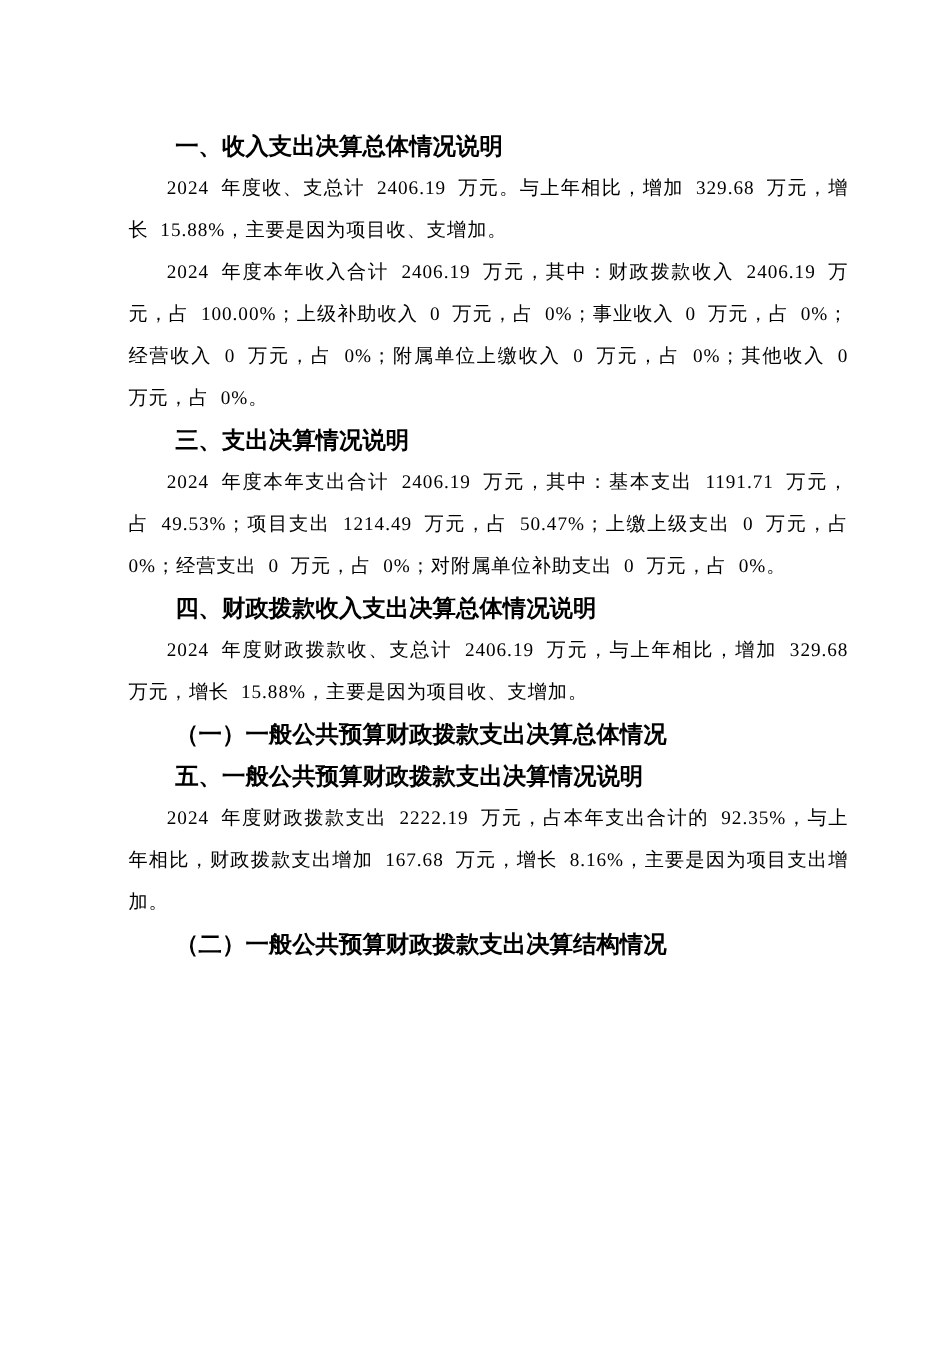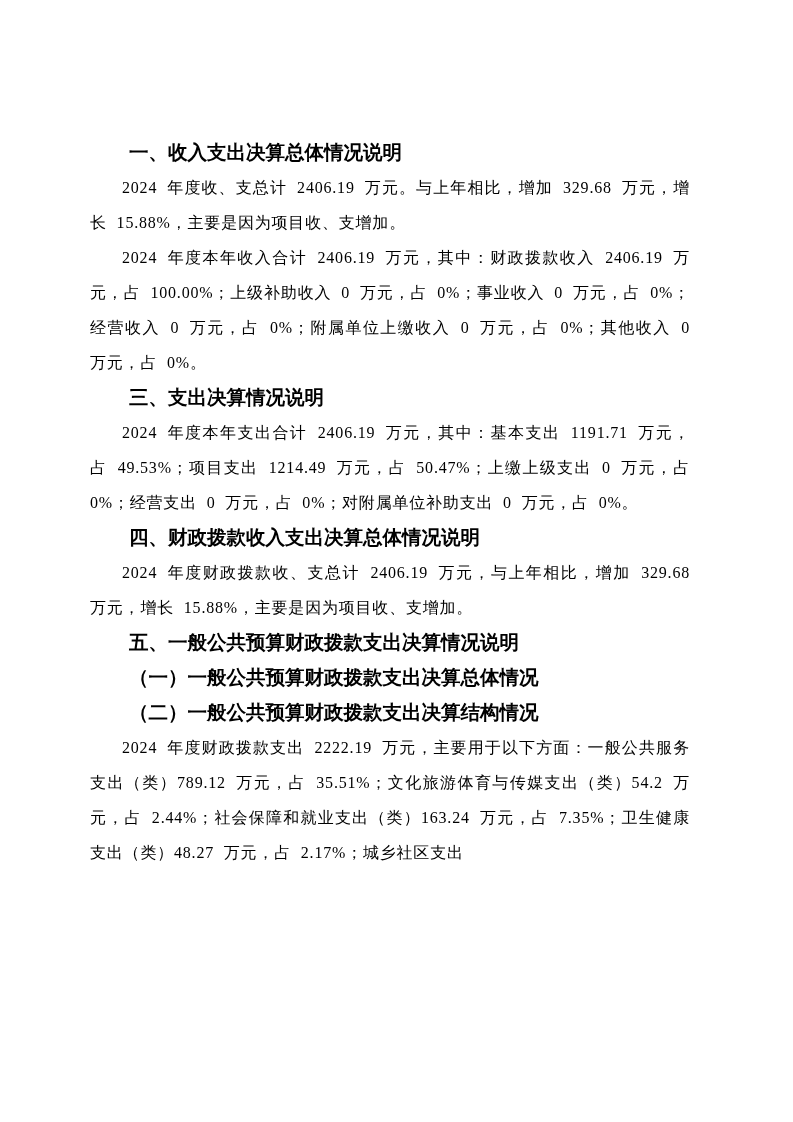--- a/index.html
+++ b/index.html
@@ -10,25 +10,24 @@
   }
   .page {
     position: relative;
     width: 793px;
     height: 1122px;
     background: #ffffff;
     overflow: hidden;
   }
   .content {
     position: absolute;
-    left: 90px;
+    left: 107px;
     top: 105px;
     width: 600px;
     color: #000000;
-    margin-top: 30px;
   }
   .doc-heading {
     margin: 0;
     font-family: "Liberation Sans", "DejaVu Sans", sans-serif;
     font-weight: 700;
     font-size: 19.5px;
     line-height: 35px;
     text-indent: 2em;
     color: #000000;
     white-space: nowrap;
@@ -60,23 +59,23 @@
     <p class="doc-para">2024 年度本年收入合计 2406.19 万元，其中：财政拨款收入 2406.19 万元，占 100.00%；上级补助收入 0 万元，占 0%；事业收入 0 万元，占 0%；经营收入 0 万元，占 0%；附属单位上缴收入 0 万元，占 0%；其他收入 0 万元，占 0%。</p>
 
     <p class="doc-heading">三、支出决算情况说明</p>
 
     <p class="doc-para">2024 年度本年支出合计 2406.19 万元，其中：基本支出 1191.71 万元，占 49.53%；项目支出 1214.49 万元，占 50.47%；上缴上级支出 0 万元，占 0%；经营支出 0 万元，占 0%；对附属单位补助支出 0 万元，占 0%。</p>
 
     <p class="doc-heading">四、财政拨款收入支出决算总体情况说明</p>
 
     <p class="doc-para">2024 年度财政拨款收、支总计 2406.19 万元，与上年相比，增加 329.68 万元，增长 15.88%，主要是因为项目收、支增加。</p>
 
+    <p class="doc-heading">（一）一般公共预算财政拨款支出决算总体情况</p>
+
     <p class="doc-heading">五、一般公共预算财政拨款支出决算情况说明</p>
 
-    <p class="doc-heading">（一）一般公共预算财政拨款支出决算总体情况</p>
-
+    <p class="doc-para">2024 年度财政拨款支出 2222.19 万元，占本年支出合计的 92.35%，与上年相比，财政拨款支出增加 167.68 万元，增长 8.16%，主要是因为项目支出增加。</p>
 
     <p class="doc-heading">（二）一般公共预算财政拨款支出决算结构情况</p>
 
-    <p class="doc-para">2024 年度财政拨款支出 2222.19 万元，主要用于以下方面：一般公共服务支出（类）789.12 万元，占 35.51%；文化旅游体育与传媒支出（类）54.2 万元，占 2.44%；社会保障和就业支出（类）163.24 万元，占 7.35%；卫生健康支出（类）48.27 万元，占 2.17%；城乡社区支出</p>
 
   </div>
 </div>
 
 </body></html>

